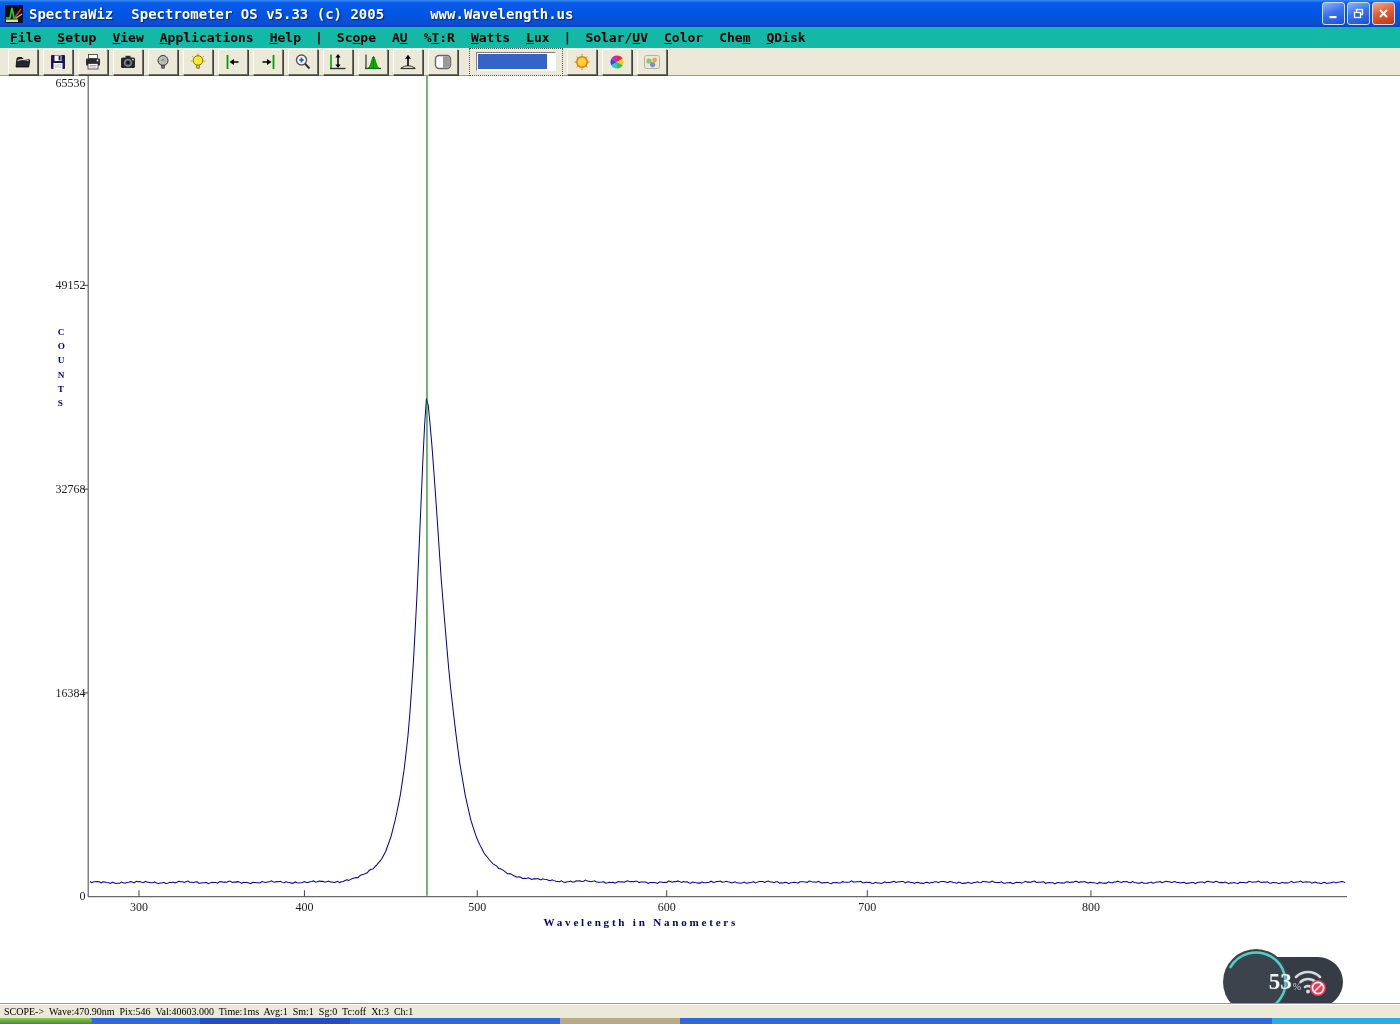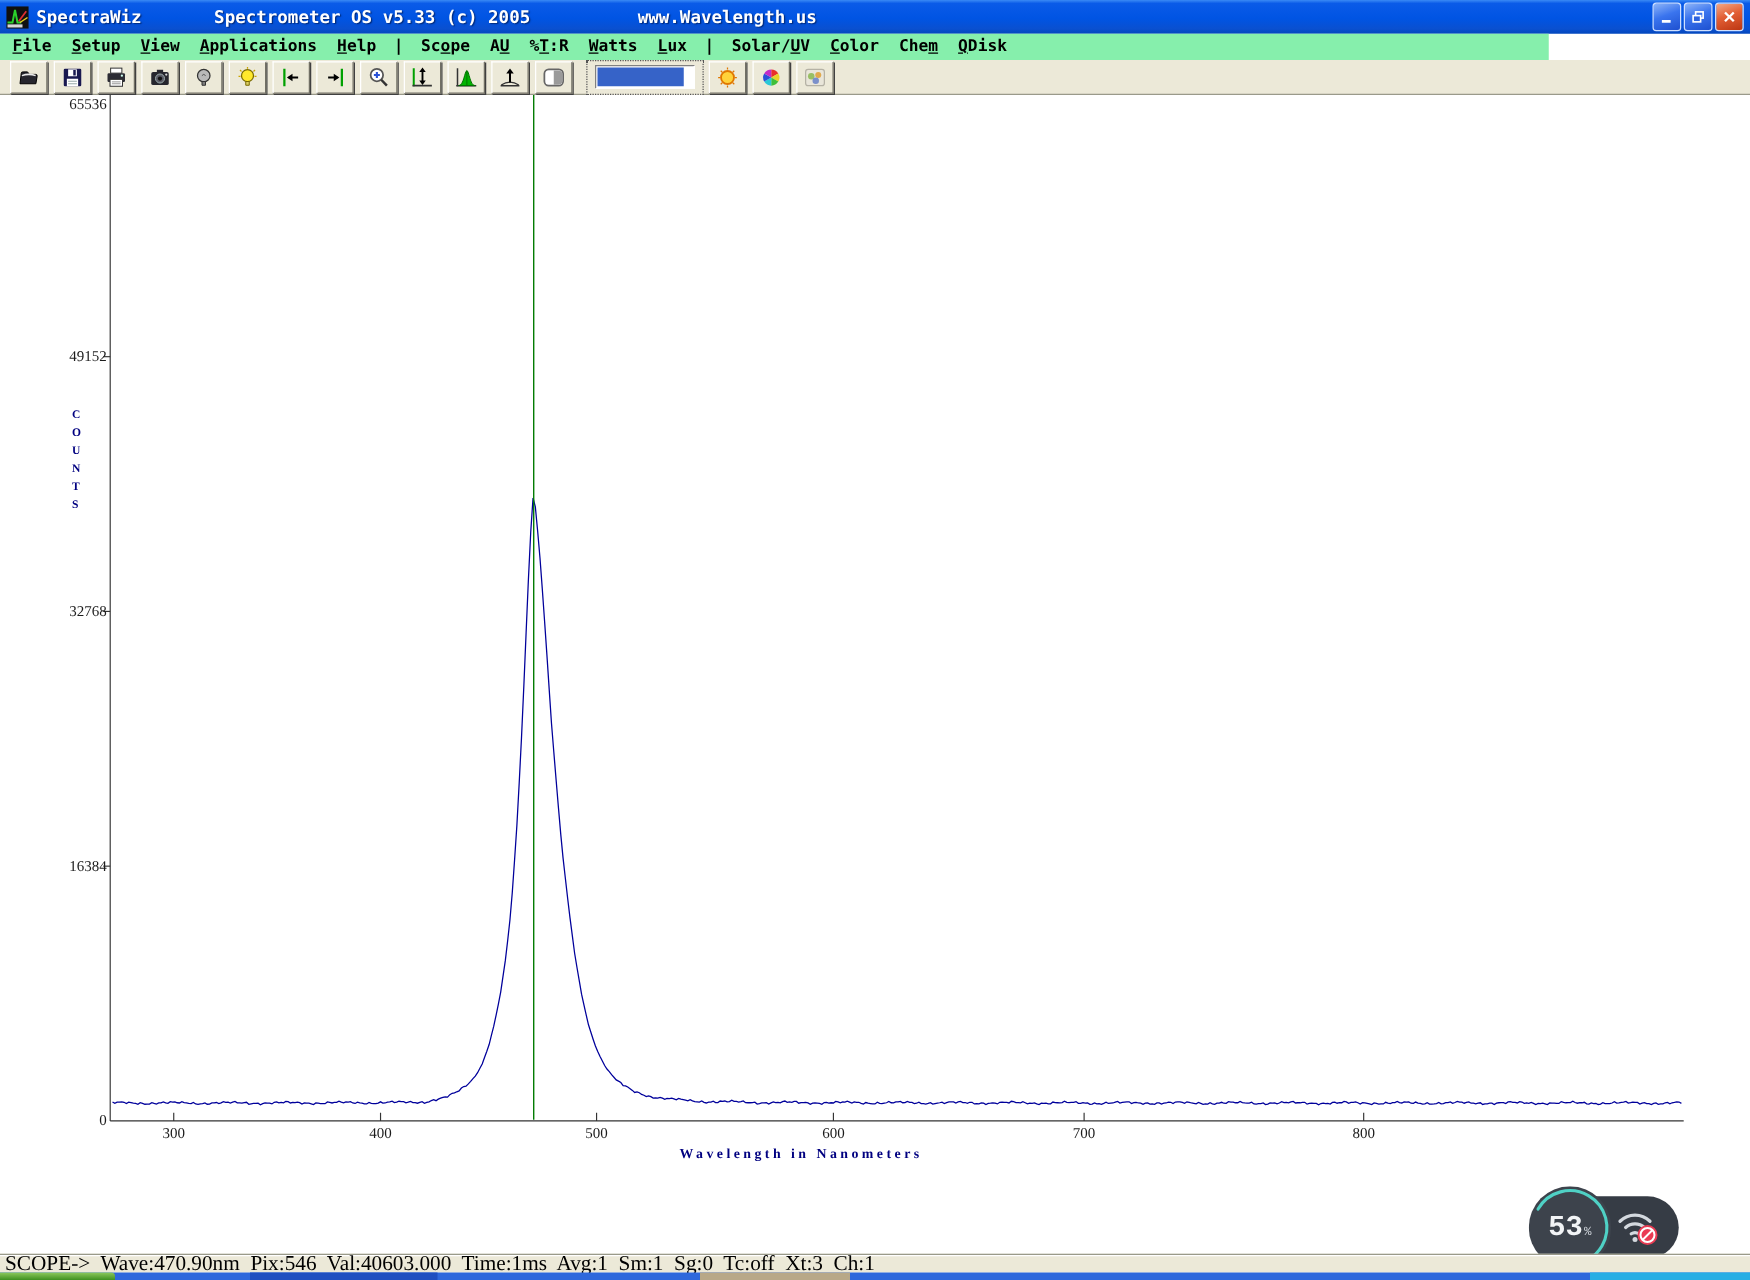--- a/index.html
+++ b/index.html
@@ -4,30 +4,30 @@
 <style>
   html,body{margin:0;padding:0;background:#777;}
   .window{position:relative;width:1400px;height:1024px;background:#fff;overflow:hidden;
           font-family:"Liberation Sans",sans-serif;}
   
   .titlebar{position:absolute;left:0;top:0;width:1400px;height:27px;
     background:linear-gradient(180deg,#3a8af5 0%,#0a5be8 10%,#0054e3 55%,#0a50d0 85%,#0347bd 100%);
     display:flex;align-items:center;color:#fff;}
   .titlebar .applogo{width:18px;height:18px;margin:0 6px 0 5px;flex:0 0 auto;}
   .title-text{font-family:"DejaVu Sans Mono",monospace;font-weight:bold;font-size:14px;
-    text-shadow:1px 1px 1px #00297a;white-space:pre;display:flex;gap:40px;}
+    text-shadow:1px 1px 1px #00297a;white-space:pre;display:flex;}
   .title-app{margin-right:18px;}
   .title-main{margin-right:46px;}
   .winbtns{margin-left:auto;display:flex;gap:2px;padding-right:5px;}
   .winbtn{width:21px;height:21px;border-radius:3px;border:1px solid #cfe0ff;
     display:flex;align-items:center;justify-content:center;
     background:linear-gradient(160deg,#8db4f8 0%,#3a74ee 45%,#1e50d0 100%);cursor:pointer;}
   .winbtn.close{background:linear-gradient(160deg,#f2a988 0%,#e25f35 45%,#bc3612 100%);}
   
-  .menubar{position:absolute;left:0;top:27px;width:1239px;height:21px;background:#86efac;
+  .menubar{position:absolute;left:0;top:27px;width:1400px;height:21px;background:#14b8a6;
     display:flex;align-items:center;font-family:"DejaVu Sans Mono",monospace;
     font-size:13px;font-weight:bold;color:#000;}
   .menu-item{padding:2px 8px;cursor:default;}
   .menu-item:first-child{margin-left:2px;}
   .menu-sep{padding:0 6px;color:#000;}
   .menu-item u{text-decoration:underline;}
   
   .toolbar{position:absolute;left:0;top:48px;width:1400px;height:28px;background:#ece9d8;
     border-bottom:1px solid #9a9a8a;display:flex;align-items:center;padding-left:8px;box-sizing:border-box;}
   .tbtn{width:28px;height:24px;margin-right:5px;background:#ece9d8;
@@ -38,36 +38,36 @@
   .tprogress-outer{width:92px;height:26px;margin:0 4px 0 6px;border:1px dotted #555;
     display:flex;align-items:center;justify-content:center;flex:0 0 auto;background:#ece9d8;}
   .tprogress-well{width:78px;height:17px;background:#fff;border-top:1px solid #808080;
     border-left:1px solid #808080;border-right:1px solid #fff;border-bottom:1px solid #fff;position:relative;}
   .tprogress-fill{position:absolute;left:1px;top:1px;bottom:1px;background:#3663c8;}
   
   .plot{position:absolute;left:0;top:76px;width:1400px;height:927px;background:#fff;}
   
   .statusbar{position:absolute;left:0;top:1003px;width:1400px;height:15px;background:#ece9d8;
     border-top:1px solid #9a9a8a;box-shadow:inset 0 1px 0 #fff;
-    font-family:"Liberation Serif",serif;font-size:17px;color:#000;
+    font-family:"Liberation Serif",serif;font-size:10px;color:#000;
     display:flex;align-items:center;padding-left:4px;box-sizing:border-box;white-space:pre;}
   
   .taskbar{position:absolute;left:0;top:1018px;width:1400px;height:6px;background:#2e68dc;}
   .task-start{position:absolute;left:0;top:0;width:92px;height:6px;
     background:linear-gradient(180deg,#8cc95c,#3e9020);border-radius:0 3px 0 0;}
   .task-item{position:absolute;top:0;height:6px;background:#1f4fc0;}
   .task-tan{position:absolute;top:0;height:6px;background:#b8a888;}
   .task-tray{position:absolute;top:0;right:0;height:6px;width:128px;background:#27aee4;}
   
   .rec-pill{position:absolute;left:1232px;top:957px;width:111px;height:50px;border-radius:25px;
     background:#363c45;}
   .rec-badge{position:absolute;left:1223px;top:949px;width:66px;height:66px;}
-  .rec-label{position:absolute;left:1223px;top:949px;width:66px;height:66px;
+  .rec-label{position:absolute;left:1252px;top:949px;width:66px;height:66px;
     display:flex;align-items:center;justify-content:center;color:#f2f4f6;
-    font-family:Liberation Mono, monospace;font-size:23px;font-weight:bold;}
+    font-family:Liberation Serif, serif;font-size:23px;font-weight:bold;}
   .rec-label .pct{font-size:10px;font-weight:normal;margin-left:1px;margin-top:8px;color:#cdd2d8;}
   .rec-wifi{position:absolute;left:1288px;top:964px;width:44px;height:36px;}
 </style>
 </head>
 <body>
 
 <svg width="0" height="0" style="position:absolute">
   <defs>
     <symbol id="open-icon" viewBox="0 0 20 18">
       <path d="M3 14 L4 5.5 Q4 4.5 5.5 4.5 L9 4.5 L10.5 6.5 L15.5 6.5 Q17 6.5 16.7 8 L15.7 14 Z" fill="#26262e" stroke="#000" stroke-width="0.8"></path>

